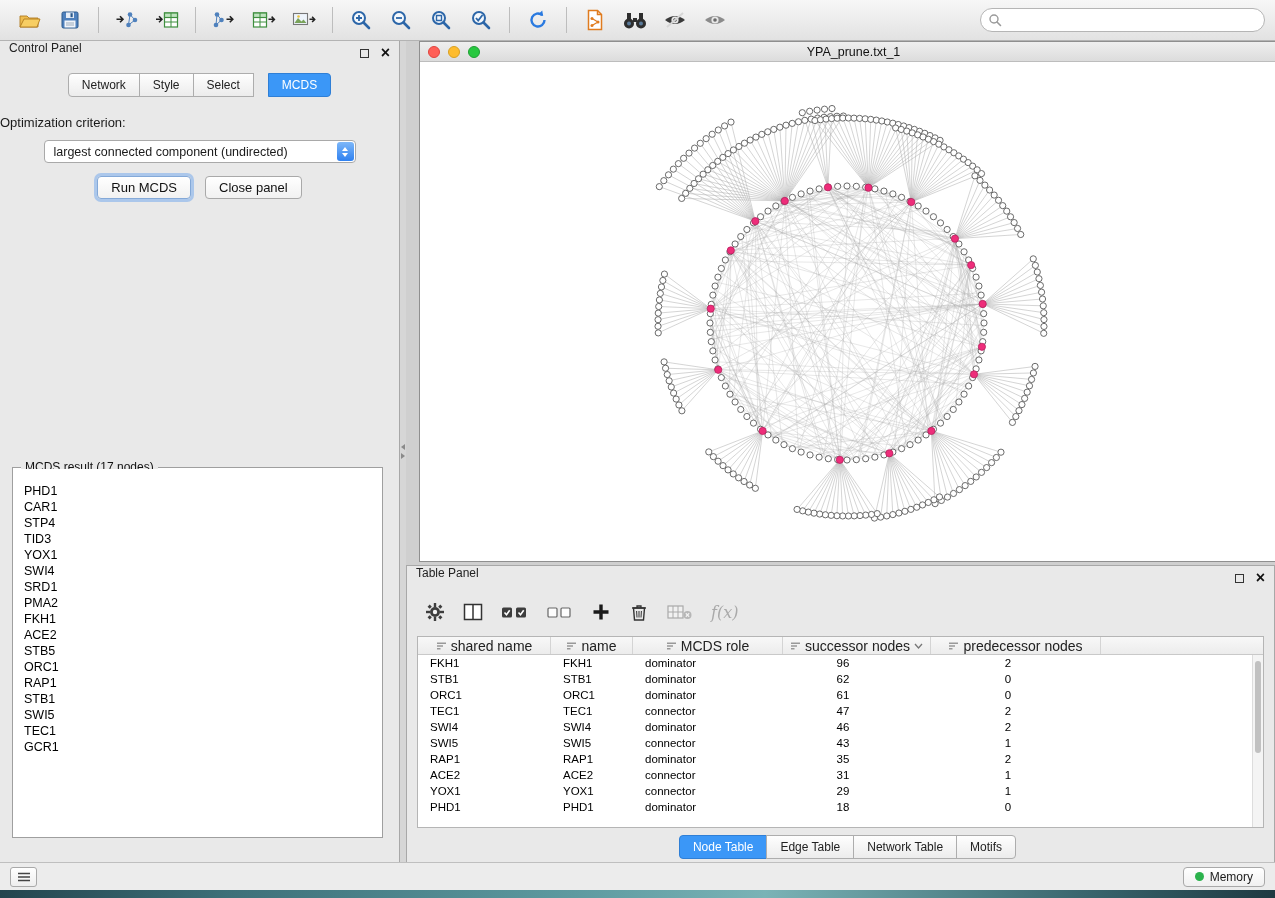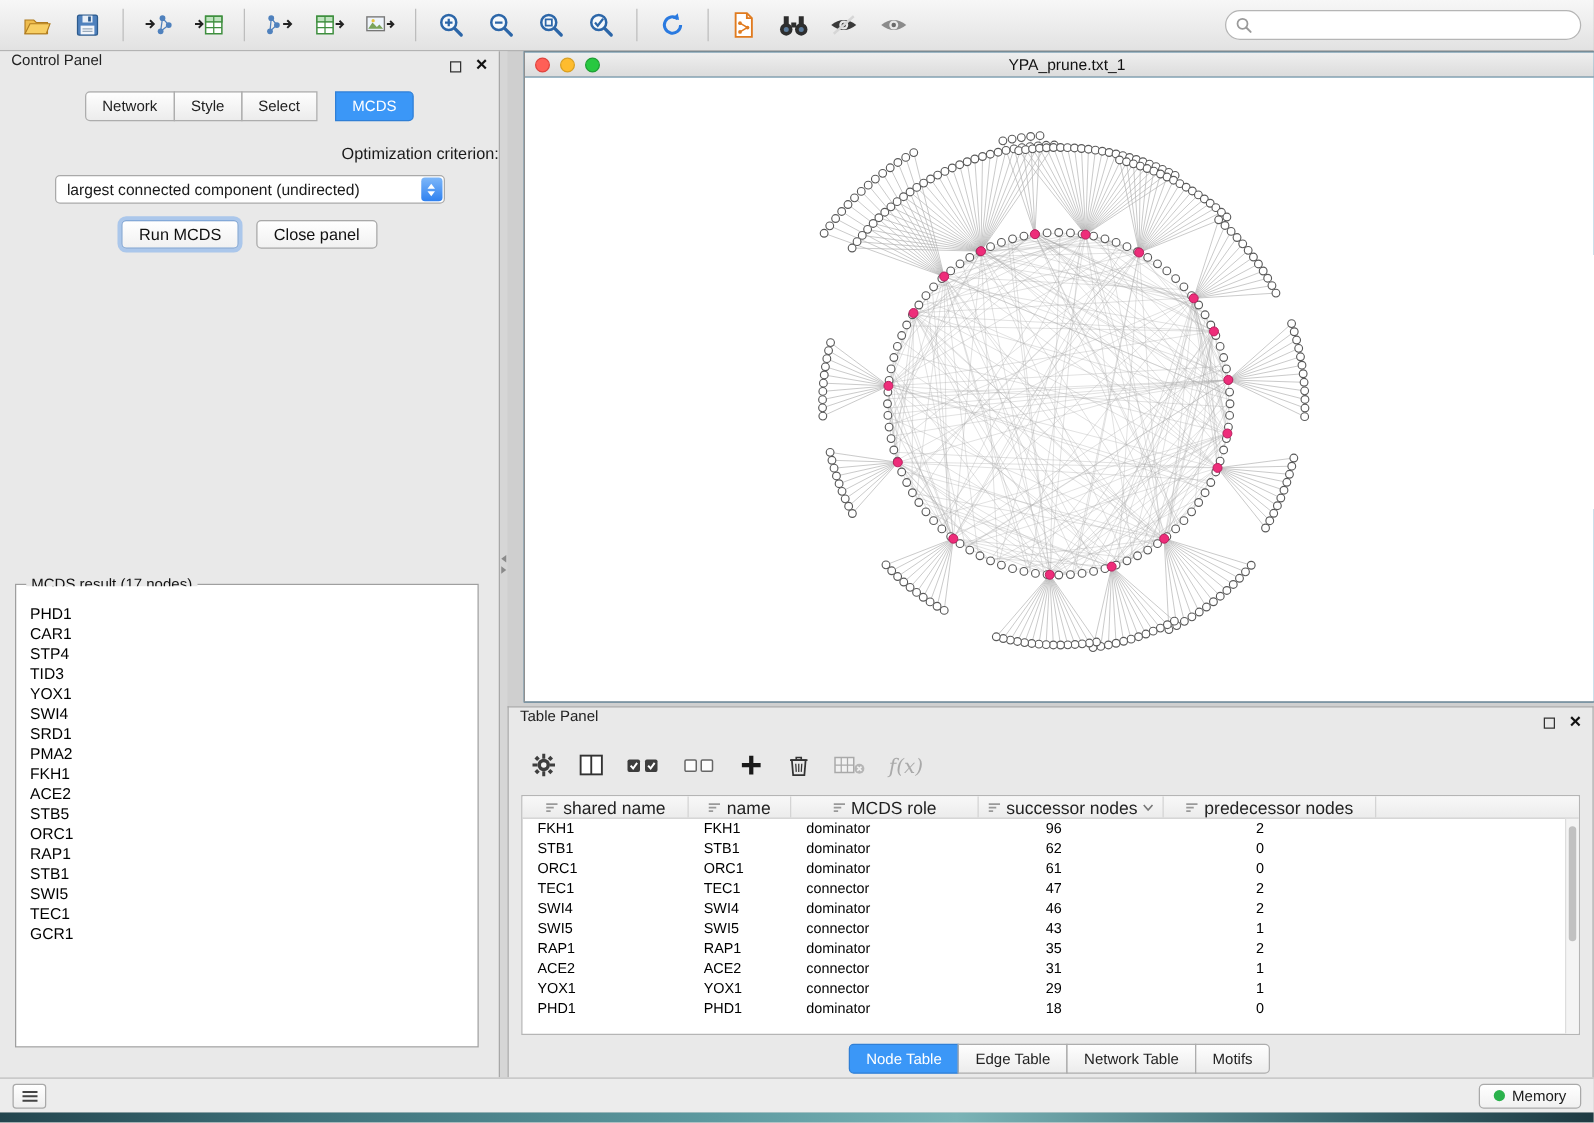--- a/index.html
+++ b/index.html
@@ -32,21 +32,21 @@
   .float-box { width:9px; height:9px; border:1.5px solid #333; display:inline-block; }
   .close-x { font-size:16px; font-weight:bold; color:#111; line-height:1; cursor:pointer; }
 
   .cp-tabs { display:flex; justify-content:center; margin-top:8px; }
   .cp-tab { padding:4px 13px; font-size:12px; color:#222;
     background:linear-gradient(#fefefe,#ececec); border:1px solid #adadad; margin-left:-1px; cursor:pointer; }
   .cp-tab:first-child { border-radius:4px 0 0 4px; margin-left:0; }
   .cp-tab:last-child { border-radius:0 4px 4px 0; }
   .cp-tab.active { background:#3b97f7; border-color:#2f7fd6; color:#fff;margin-left:14px; }
 
-  .opt-label { text-align:right; margin-top:18px; font-size:13px; }
+  .opt-label { text-align:left; margin-top:18px; font-size:13px; }
   .dropdown { position:relative; margin:10px auto 0; width:312px; height:23px; background:#fff;
     border:1px solid #a9a9a9; border-radius:4px; display:flex; align-items:center; padding-left:9px;
     font-size:12.5px; cursor:pointer; }
   .dd-stepper { position:absolute; right:1px; top:1px; bottom:1px; width:17px; border-radius:3px;
     background:linear-gradient(#7db7f9,#2f81f0); display:flex; flex-direction:column; align-items:center;
     justify-content:center; gap:2px; }
   .dd-up { width:0; height:0; border-left:3.5px solid transparent; border-right:3.5px solid transparent; border-bottom:4px solid #fff; }
   .dd-down { width:0; height:0; border-left:3.5px solid transparent; border-right:3.5px solid transparent; border-top:4px solid #fff; }
 
   .btn-row { display:flex; justify-content:center; gap:14px; margin-top:13px; }

